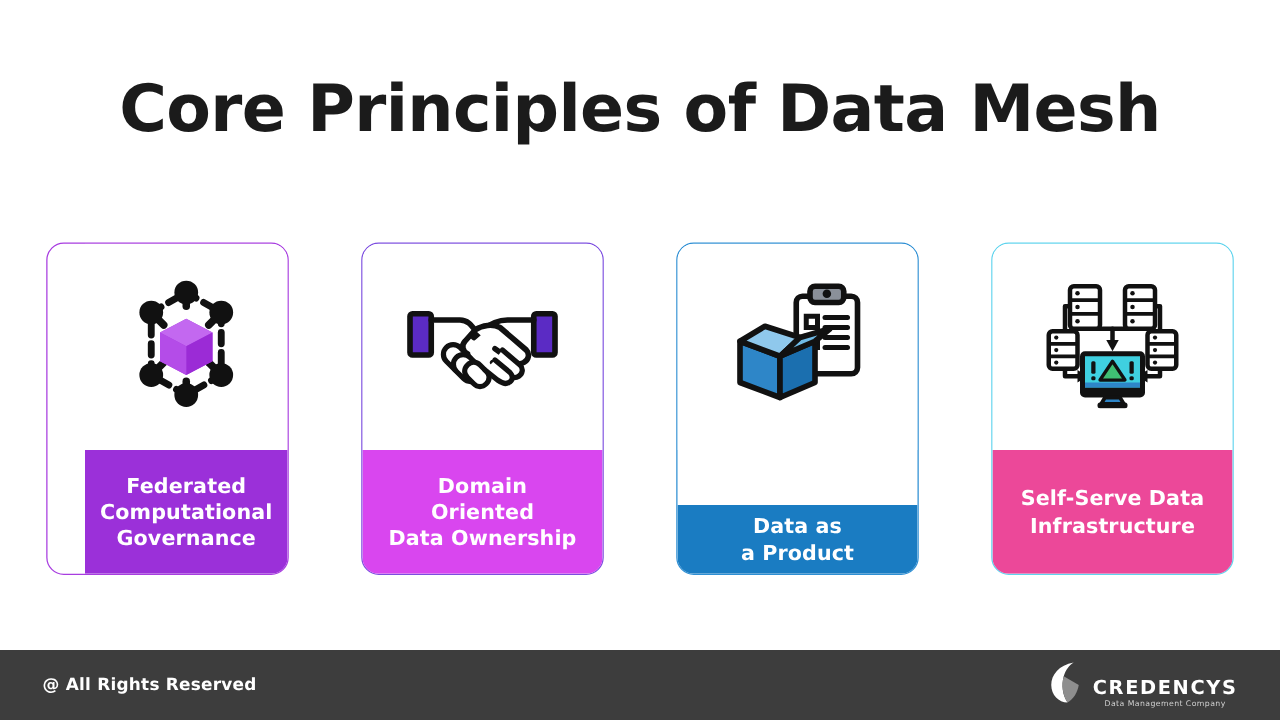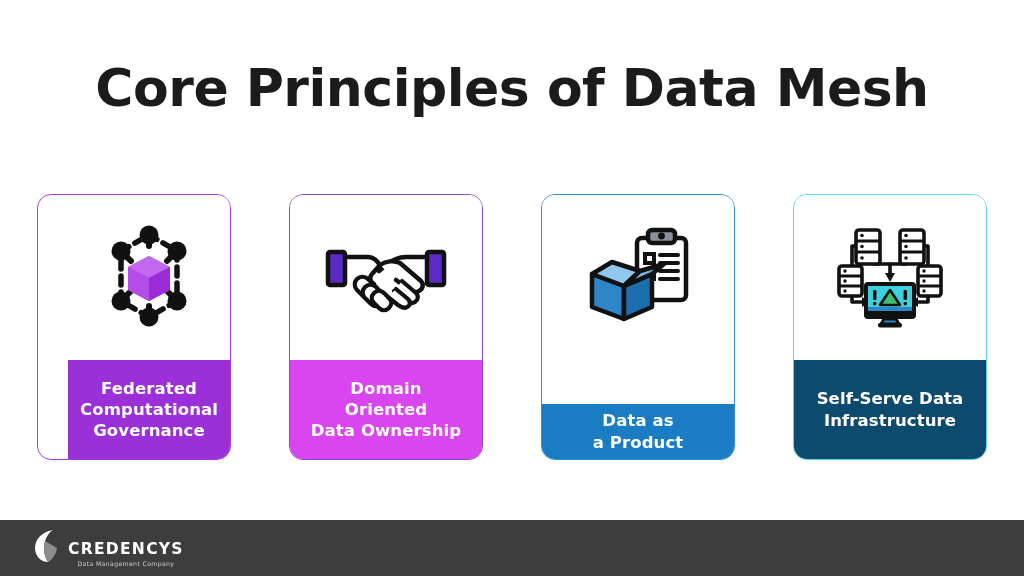--- a/index.html
+++ b/index.html
@@ -298,27 +298,28 @@
               <rect x="69.6" y="66" width="3.4" height="10" rx="1.2"></rect>
               <rect x="69.6" y="78" width="3.4" height="3.2" rx="1.2"></rect>
             </g>
 
             <polygon points="50,95 62,95 65,100 47,100" fill="#2E86C8" stroke="#111111" stroke-width="3" stroke-linejoin="round"></polygon>
             <rect x="44" y="99" width="24" height="4.5" rx="2" fill="#111111"></rect>
           </g>
         </svg>
       </span>
     </div>
-    <div class="card-label" style="background:#0c4a6e;">Self-Serve Data
+    <div class="card-label" style="background:#ec4899;">Self-Serve Data
 Infrastructure</div>
   </div>
 
 </div>
 
 <div class="footer">
+  <div class="footer-copy">@ All Rights Reserved</div>
 
   <div class="logo">
     <span>
       <svg width="27" height="34" viewBox="0 0 27 34">
         <path d="M19 1 C7 3 1 11 1 19 C1 27 7 33 14 33 C10 27 9 19 11 12 C12.5 7 15.5 3 19 1 Z" fill="#ffffff"></path>
         <path d="M14 33 C19 30 22 25 23 19 L11 12 C9 19 10 27 14 33 Z" fill="#8e8e8e"></path>
       </svg>
     </span>
     <span class="logo-text">
       <span class="logo-name">CREDENCYS</span>

